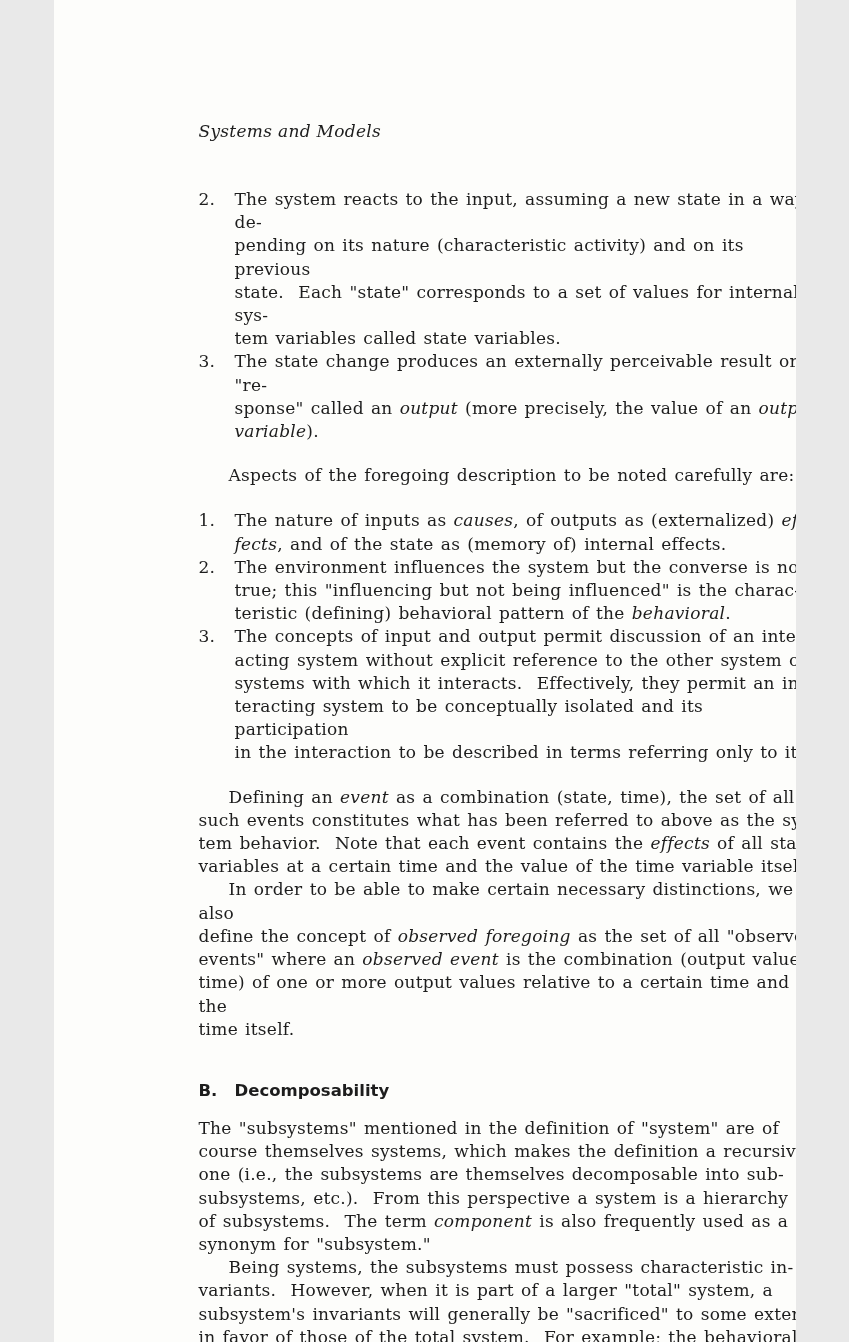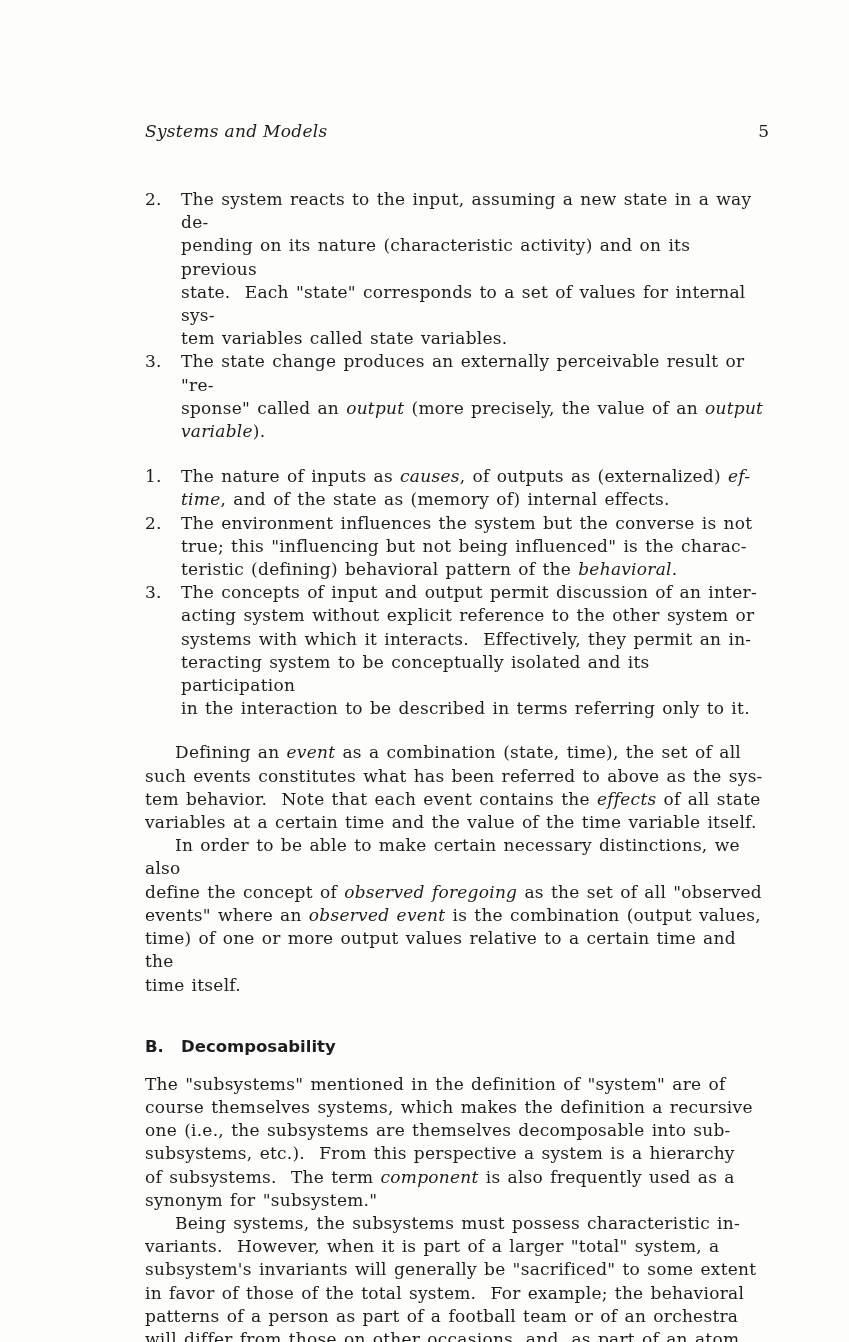--- a/index.html
+++ b/index.html
@@ -1,18 +1,18 @@
 <!DOCTYPE html>
 <html><head>
 <meta charset="utf-8">
 <style>
   html, body { margin: 0; padding: 0; background: #e9e9e9; }
   .page {
     position: relative;
-    width: 849px;
+    width: 742px;
     height: 1342px;
     margin: 0 auto;
     background: #fdfdfb;
     color: #1d1d1d;
     font-family: "DejaVu Serif", serif;
     overflow: hidden;
   }
   .content {
     position: absolute;
     left: 145px;
@@ -70,25 +70,26 @@
       <div class="li">
         <span class="num">2.</span>
         <div class="li-text">The system reacts to the input, assuming a new state in a way de-<br>pending on its nature (characteristic activity) and on its previous<br>state.&nbsp; Each "state" corresponds to a set of values for internal sys-<br>tem variables called state variables.</div>
       </div>
       <div class="li">
         <span class="num">3.</span>
         <div class="li-text">The state change produces an externally perceivable result or "re-<br>sponse" called an <i>output</i> (more precisely, the value of an <i>output</i><br><i>variable</i>).</div>
       </div>
     </div>
 
+    <p class="body-text indent gap-above-sm">Aspects of the foregoing description to be noted carefully are:</p>
 
     <div class="num-list body-text gap-above-xs">
       <div class="li">
         <span class="num">1.</span>
-        <div class="li-text">The nature of inputs as <i>causes</i>, of outputs as (externalized) <i>ef-</i><br><i>time</i>, and of the state as (memory of) internal effects.</div>
+        <div class="li-text">The nature of inputs as <i>causes</i>, of outputs as (externalized) <i>ef-</i><br><i>fects</i>, and of the state as (memory of) internal effects.</div>
       </div>
       <div class="li">
         <span class="num">2.</span>
         <div class="li-text">The environment influences the system but the converse is not<br>true; this "influencing but not being influenced" is the charac-<br>teristic (defining) behavioral pattern of the <i>behavioral</i>.</div>
       </div>
       <div class="li">
         <span class="num">3.</span>
         <div class="li-text">The concepts of input and output permit discussion of an inter-<br>acting system without explicit reference to the other system or<br>systems with which it interacts.&nbsp; Effectively, they permit an in-<br>teracting system to be conceptually isolated and its participation<br>in the interaction to be described in terms referring only to it.</div>
       </div>
     </div>

